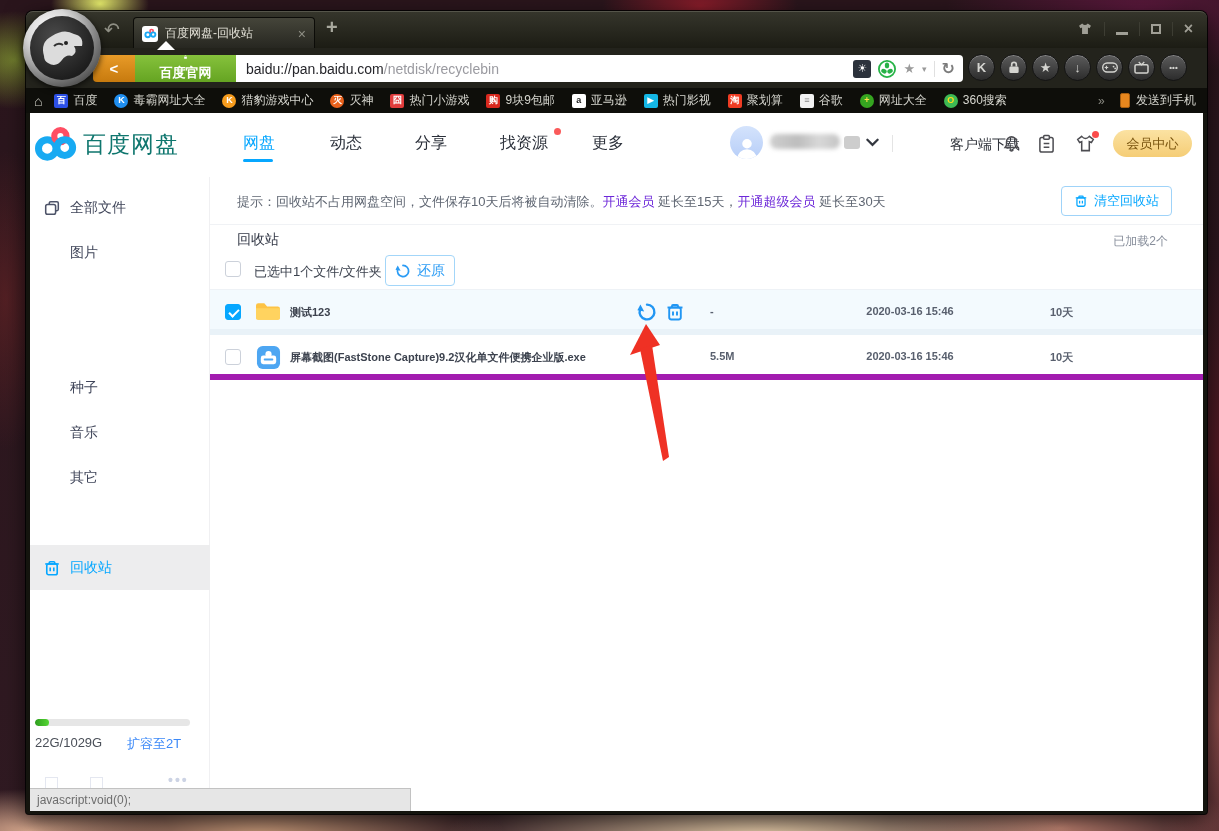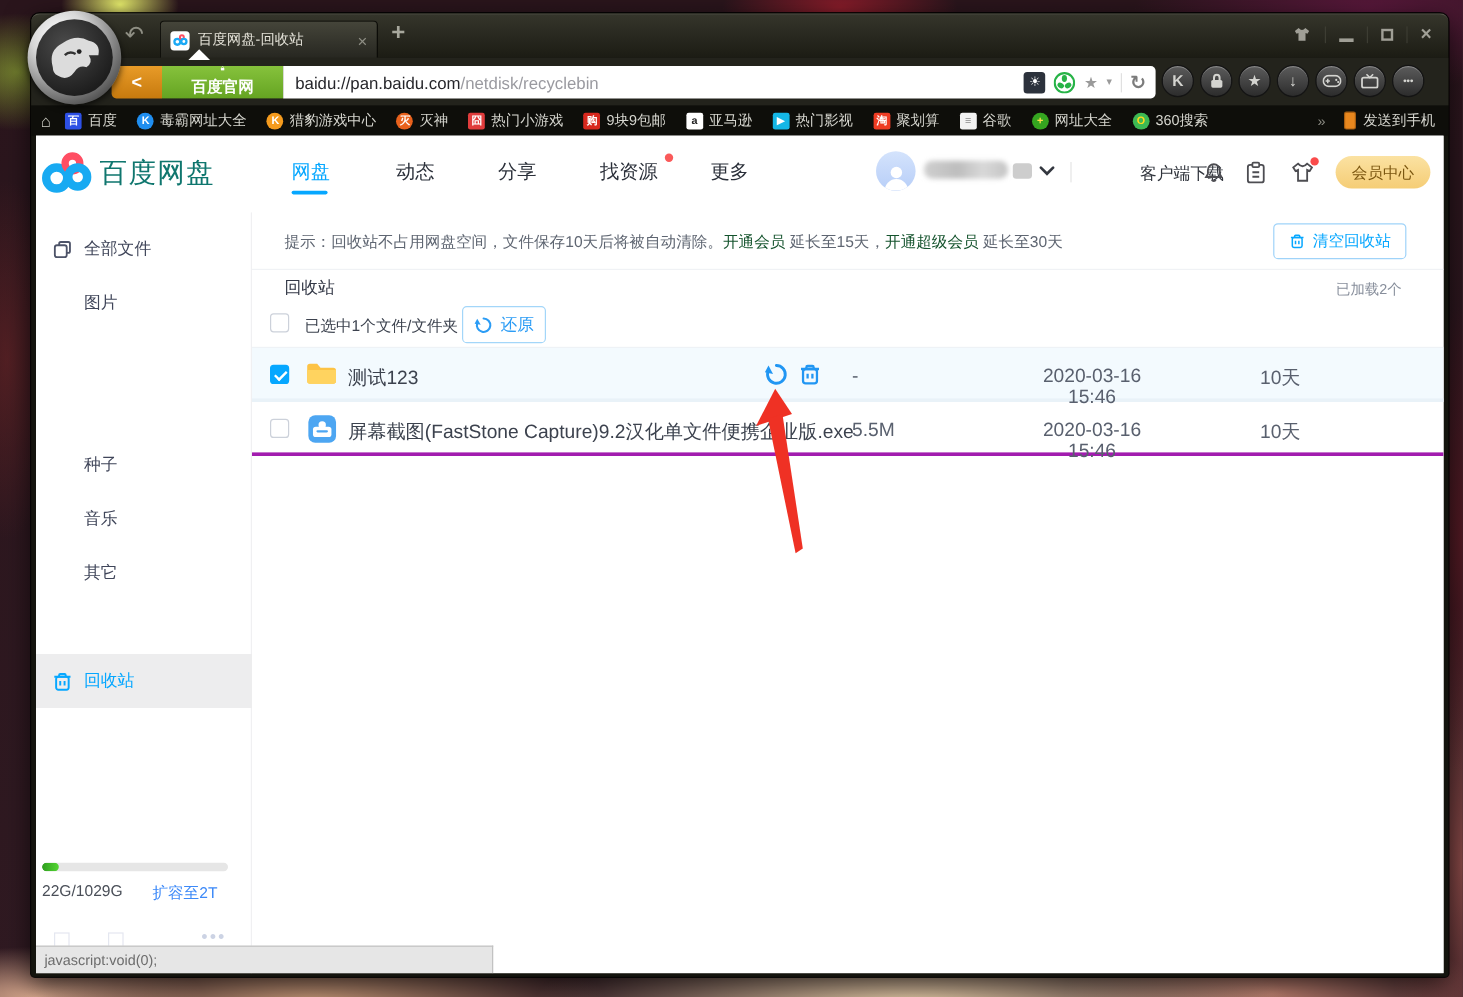--- a/index.html
+++ b/index.html
@@ -122,39 +122,39 @@
   .quota-bar { position:absolute; left:5px; top:542px; width:155px; height:7px; border-radius:4px; background:#e6e6e6; overflow:hidden; }
   .quota-fill { width:14px; height:100%; border-radius:4px; background:linear-gradient(90deg,#2f9e1f,#54d633); }
   .quota-text { position:absolute; left:5px; top:558px; font-size:13px; color:#4a4f58; }
   .quota-link { position:absolute; left:97px; top:558px; font-size:13px; color:#3c89f8; }
   .ghost-sq { position:absolute; top:600px; width:13px; height:13px; border:1px solid #e4e7f0; }
   .ghost-dots { position:absolute; left:138px; top:595px; color:#ccd3e4; font-size:14px; letter-spacing:2px; font-weight:bold; }
 
   
   .notice { position:absolute; left:180px; top:64px; right:0; height:48px; border-bottom:1px solid #f0f2f5; background:#fff; }
   .notice-text { position:absolute; left:27px; top:16px; font-size:13px; color:#5f6672; }
-  .notice-text .lnk { color:#14532d; }
+  .notice-text .lnk { color:#6d28d9; }
   .clear-btn { position:absolute; right:31px; top:9px; height:30px; padding:0 12px; background:#fff;
     border:1px solid #9fd3f9; border-radius:4px; color:var(--c-accent,#06a7ff); font-size:13px;
     display:flex; align-items:center; gap:6px; }
   .main { position:absolute; left:180px; top:112px; right:0; bottom:0; background:#fff; }
   .list-title { position:absolute; left:27px; top:6px; font-size:14px; color:#343947; }
   .loaded { position:absolute; right:35px; top:8px; font-size:12px; color:#878e9b; }
   .selbar { position:absolute; left:0; top:30px; right:0; height:32px; }
   .cb { width:16px; height:16px; border:1px solid #ccd1da; border-radius:3px; background:#fff; position:relative; }
   .cb.checked { background:var(--c-accent,#06a7ff); border-color:var(--c-accent,#06a7ff); }
   .cb.checked::after { content:""; position:absolute; left:3px; top:4px; width:8px; height:4px;
     border-left:2px solid #fff; border-bottom:2px solid #fff; transform:rotate(-45deg); }
   .selbar .cb { position:absolute; left:15px; top:6px; }
   .sel-label { position:absolute; left:44px; top:8px; font-size:13px; color:#3c424e; }
   .restore-btn { position:absolute; left:175px; top:0; width:70px; height:31px; background:#fff;
     border:1px solid #a3d6f9; border-radius:4px; color:#2b9cf5; font-size:14px;
     display:flex; align-items:center; justify-content:center; gap:6px; }
   .filelist { position:absolute; left:0; top:64px; right:0; border-top:1px solid #eef2f6; }
-  .frow { position:relative; height:45px; border-bottom:3px solid #a21caf; font-size:16px; color:#3c424e; }
+  .frow { position:relative; height:45px; border-bottom:6px solid #a21caf; font-size:11px; color:#3c424e;font-weight:bold; }
   .frow.selected { background:#f3fafe; border-bottom-color:#e9f2f8; }
   .frow .cb { position:absolute; left:15px; top:14px; }
   .f-ico { position:absolute; left:44px; top:9px; }
   .f-name { position:absolute; left:80px; top:15px; white-space:nowrap; }
   .f-act { position:absolute; top:12px; width:20px; height:20px; color:#2196f3; }
   .f-size { position:absolute; left:500px; top:15px; color:#59606e; }
   .f-date { position:absolute; left:640px; top:15px; width:120px; text-align:center; color:#59606e; }
   .f-days { position:absolute; left:840px; top:15px; width:44px; color:#59606e; }
 
   .arrow-svg { position:absolute; left:0; top:0; width:1173px; height:698px; pointer-events:none; z-index:40; }

